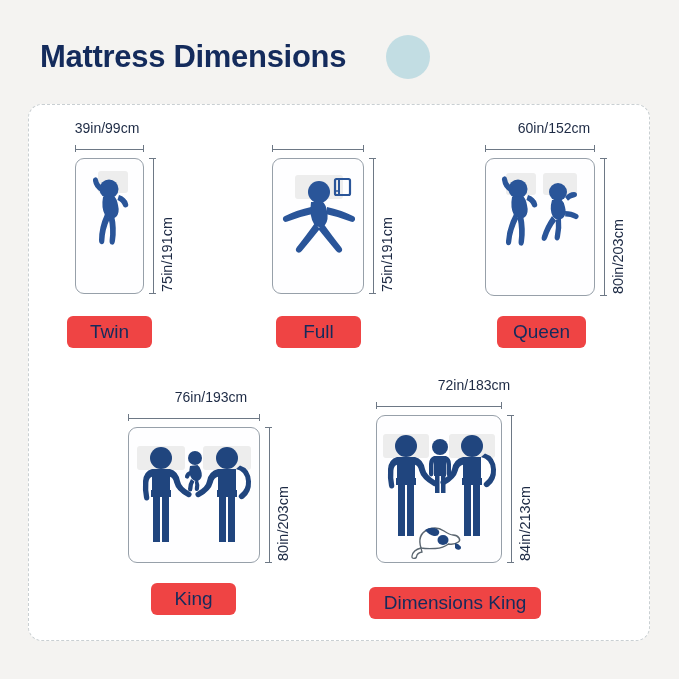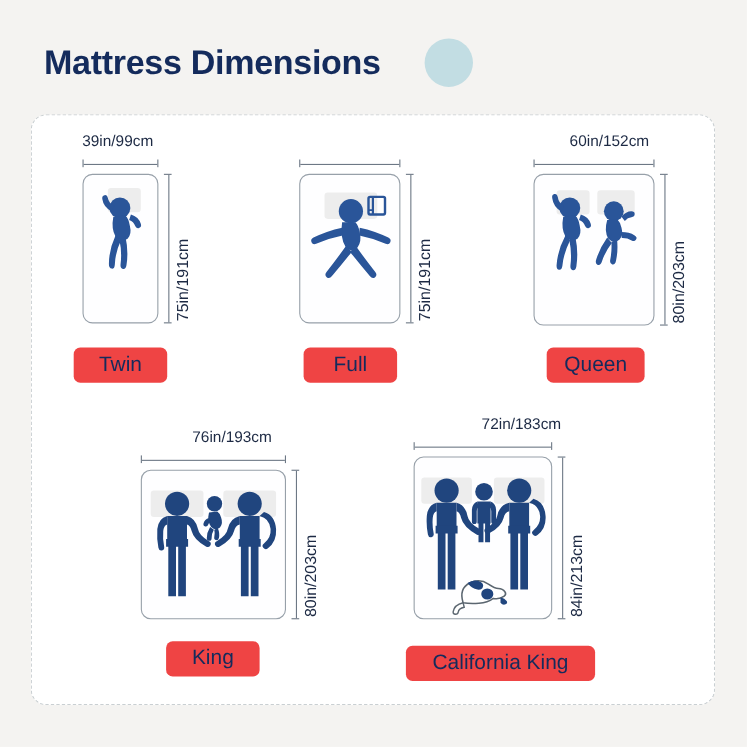--- a/index.html
+++ b/index.html
@@ -305,17 +305,17 @@
           <ellipse cx="66" cy="124" rx="5.5" ry="5" fill="#20457e"></ellipse>
           <path d="M78 127 q4 1 5.6 3.4 q1.2 2 -1 3 q-2.6 1 -4.6 -1.4 z" fill="#20457e"></path>
           <path d="M44 132 q-8 2 -9 8 q-0.4 2.4 2 2.4 q2.4 0 2.6 -2 q0.4 -3.4 5.4 -4.4 z" fill="#ffffff" stroke="#5b6670" stroke-width="1.3"></path>
           <circle cx="74" cy="123" r="1.6" fill="#ffffff"></circle>
         </g>
       </svg>
     </div>
     <div class="h-line" style="left:148px; top:38px; height:148px;"></div>
     <div class="h-label" style="left:158px; top:184px;">84in/213cm</div>
     <div class="badge" style="left:10px; top:210px; width:172px; height:32px;">
-      <span>California King</span>
+      <span>Dimensions King</span>
     </div>
   </div>
 
 </div>
 
 </body></html>

